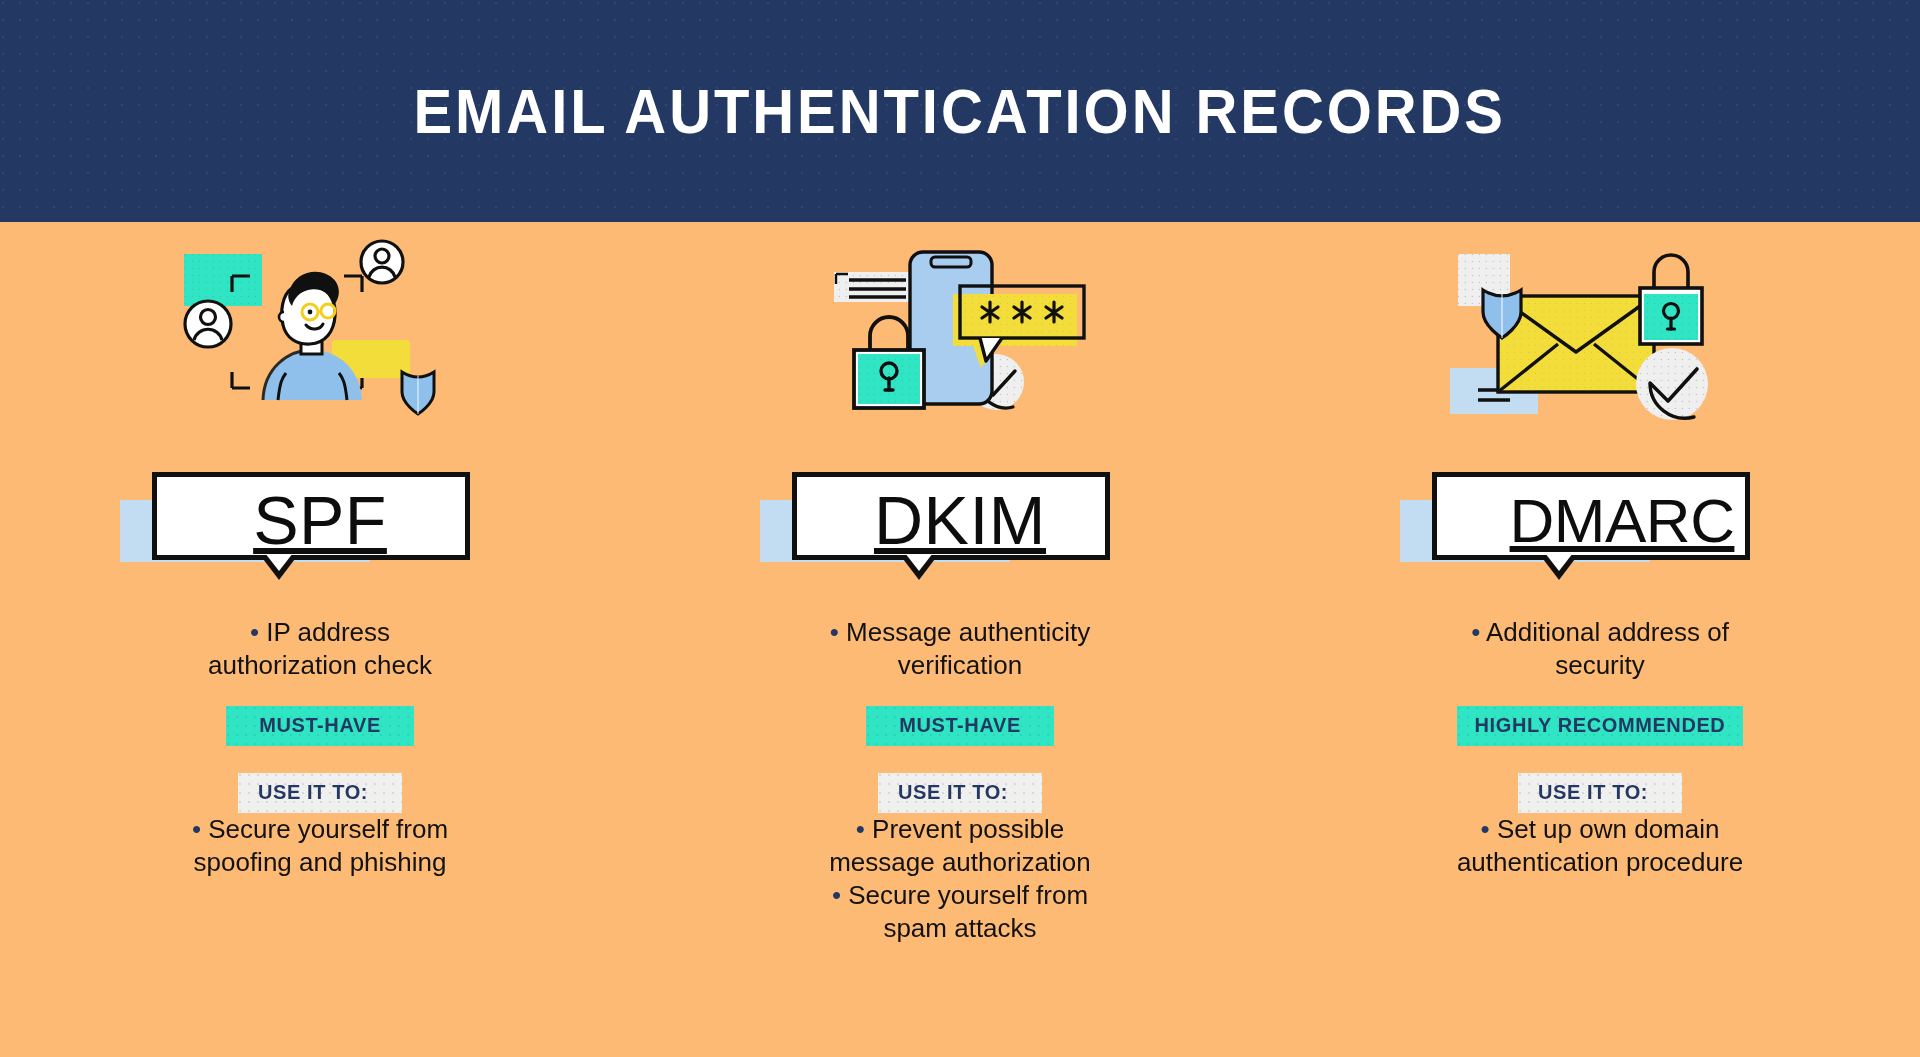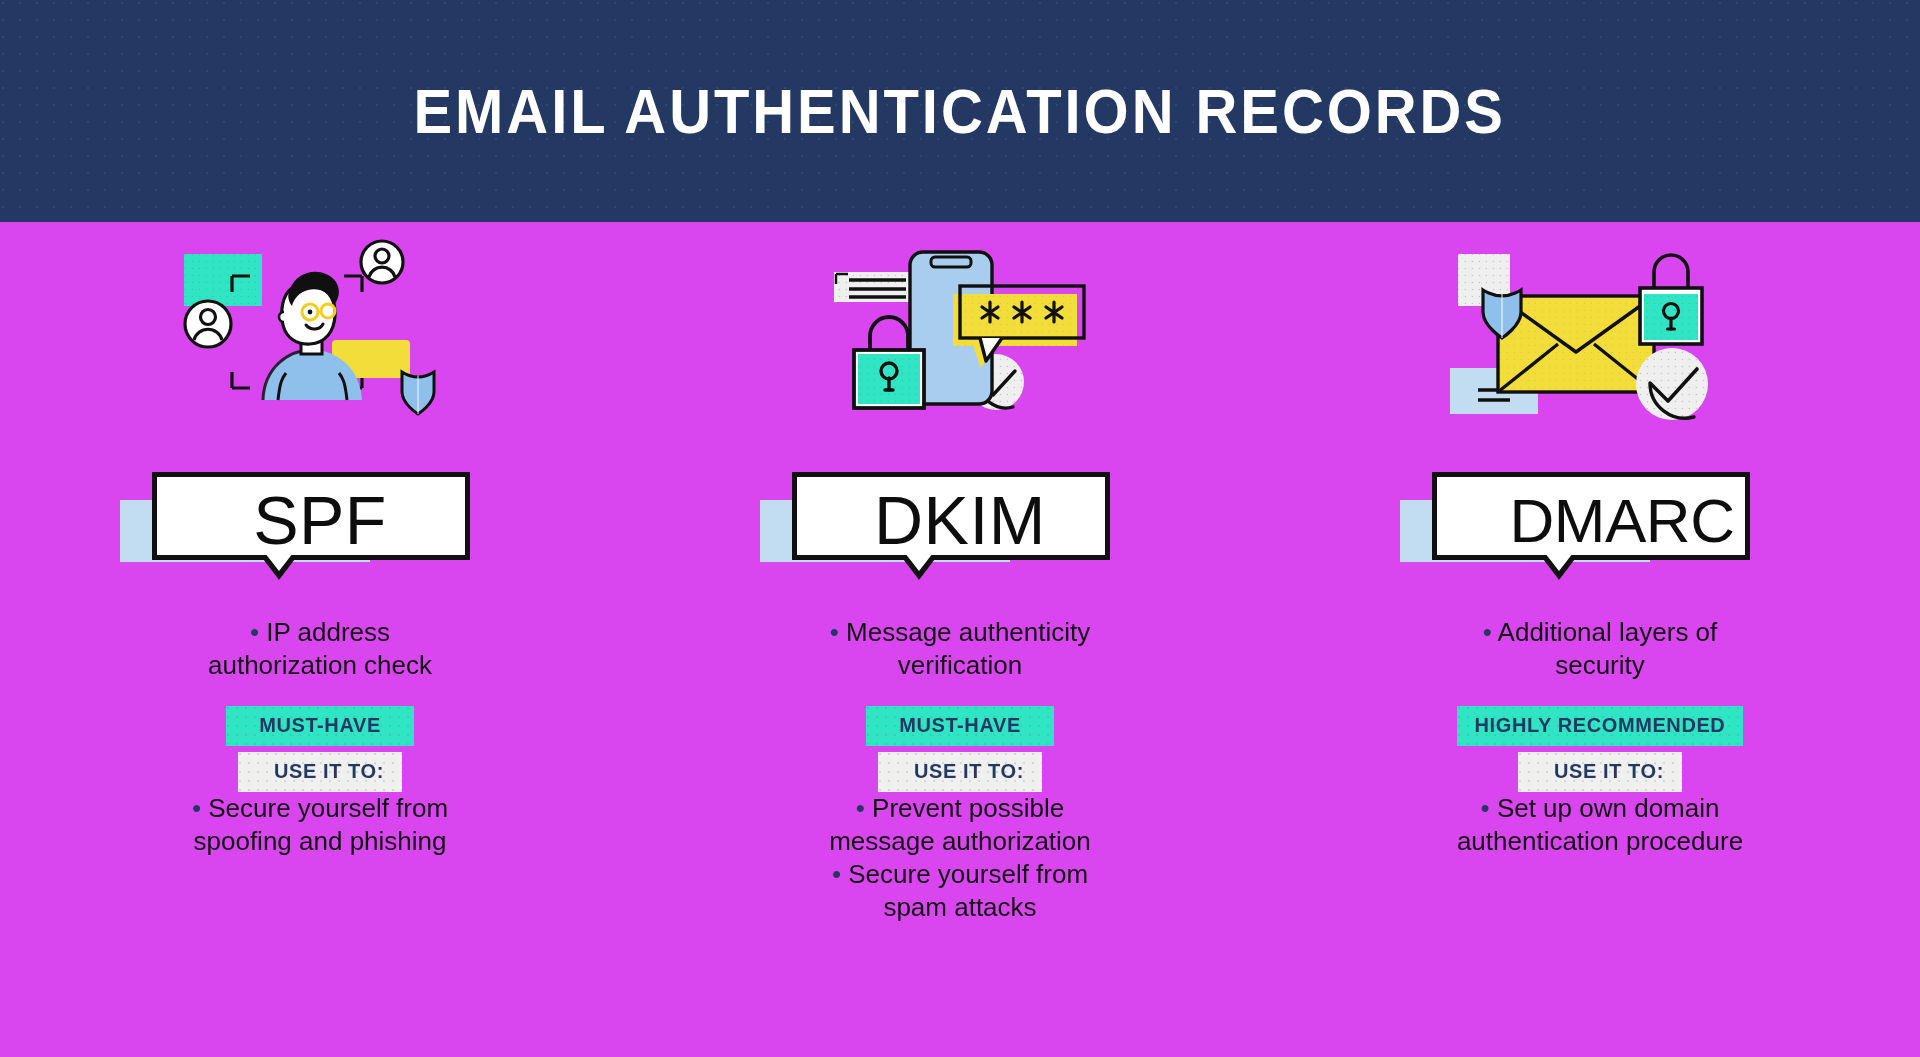--- a/index.html
+++ b/index.html
@@ -10,21 +10,21 @@
     height: 1057px;
     overflow: hidden;
     background: #ffffff;
     font-family: "Liberation Sans", sans-serif;
   }
 
   .page {
     position: relative;
     width: 1920px;
     height: 1057px;
-    background: #d946ef;
+    background: #fdba74;
   }
 
   
   .header {
     position: absolute;
     left: 0; top: 0;
     width: 1920px;
     height: 222px;
     background-color: #233862;
     background-image:
@@ -123,20 +123,21 @@
     display: flex;
     align-items: center;
     justify-content: center;
     font-family: "Liberation Sans", sans-serif;
     font-size: 68px;
     font-weight: 400;
     letter-spacing: 0.5px;
     color: #0d0d0d;
     z-index: 3;
     white-space: nowrap;
+    text-decoration: underline;
   }
   .label-text.wide { font-size: 62px; letter-spacing: -0.5px; margin-left: 22px; }
 
   
   .summary {
     width: 420px;
     margin-top: 46px;
     text-align: center;
     font-size: 26px;
     line-height: 33px;
@@ -165,27 +166,27 @@
   }
   .badge-status {
     background-color: #2fe5c3;
     background-image:
       radial-gradient(circle at 2px 2px, rgba(35,56,98,0.10) 0.9px, transparent 1.1px);
     background-size: 9px 9px;
     min-width: 188px;
     text-align: center;
   }
   .badge-use {
-    margin-top: 6px;
+    margin-top: 27px;
     background-color: #f0f0ee;
     background-image:
       radial-gradient(circle at 2px 2px, rgba(35,56,98,0.13) 0.9px, transparent 1.1px);
     background-size: 9px 9px;
     min-width: 164px;
-    text-align: right;
+    text-align: left;
     padding-left: 20px;
   }
 
   
   .uses {
     width: 430px;
     text-align: center;
     font-size: 26px;
     line-height: 33px;
     color: #121212;
@@ -415,21 +416,21 @@
       <div class="label-wrap">
         <div class="label-shadow"></div>
         <div class="label-box"></div>
         <div class="label-tail"></div>
         <div class="label-tail-inner"></div>
         <div class="label-text wide">DMARC</div>
       </div>
 
       <div class="summary">
         <span class="dot">•</span>
-        <span>Additional layers of</span><br>
+        <span>Additional address of</span><br>
         <span>security</span>
       </div>
 
       <div class="badge badge-status">HIGHLY RECOMMENDED</div>
       <div class="badge badge-use">USE IT TO:</div>
 
       <ul class="uses">
         <li>
           <span class="dot">•</span>
           <span>Set up own domain</span><br>

